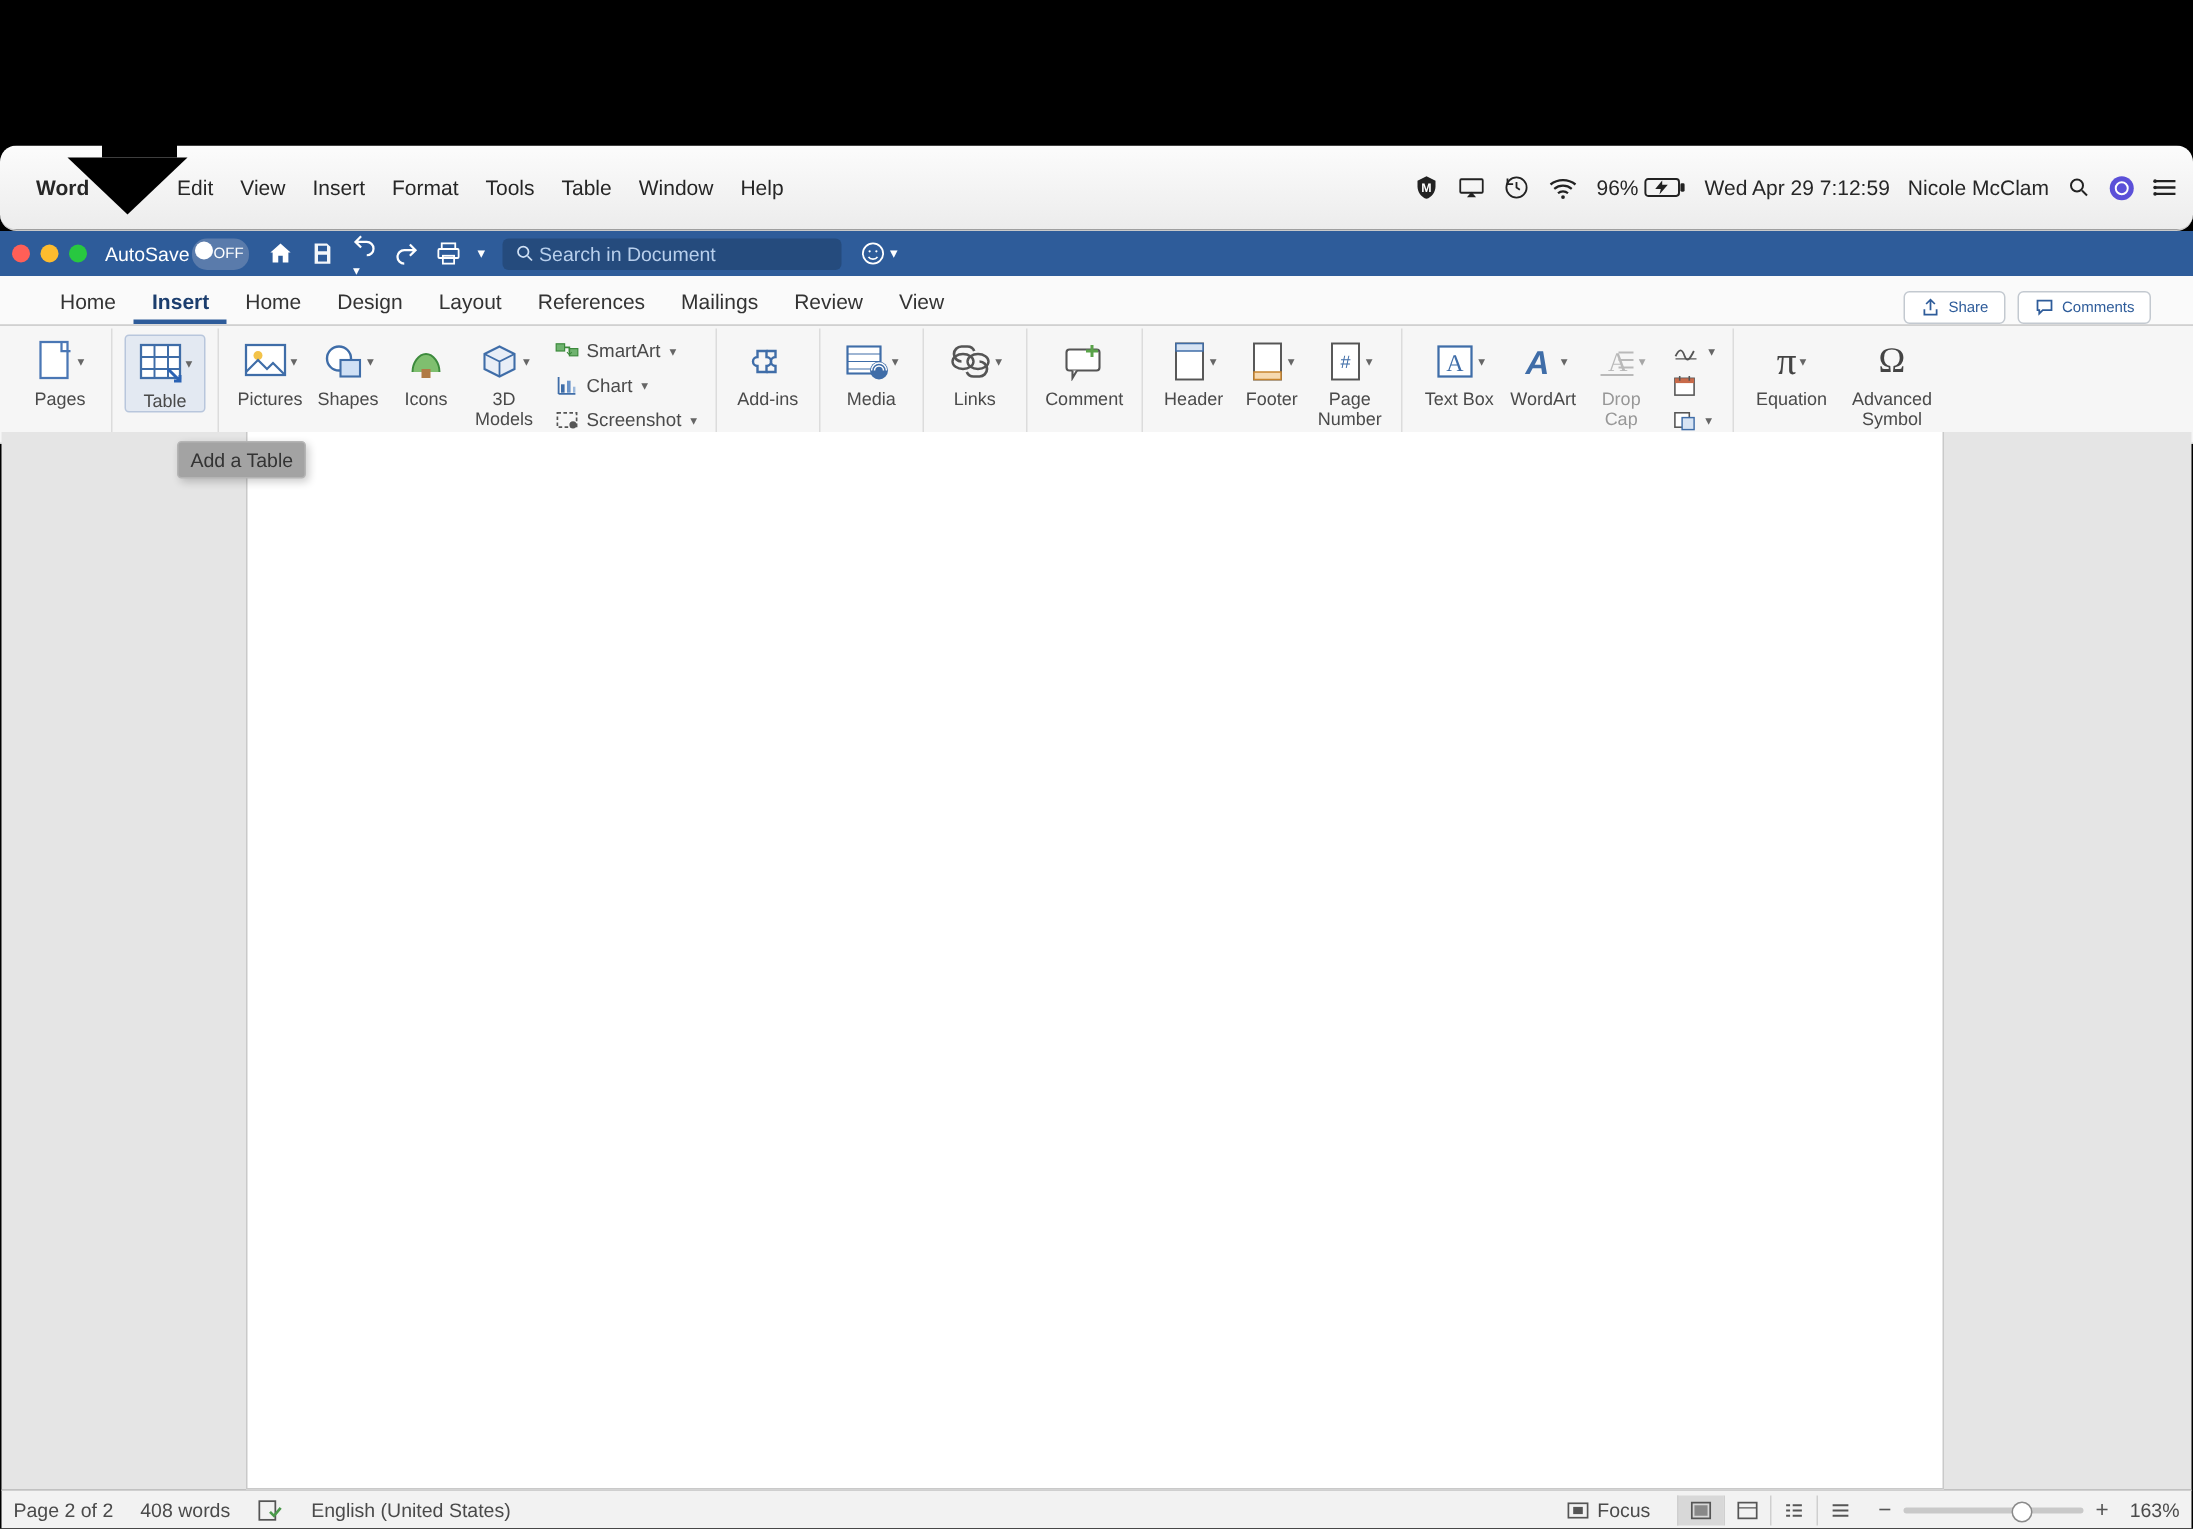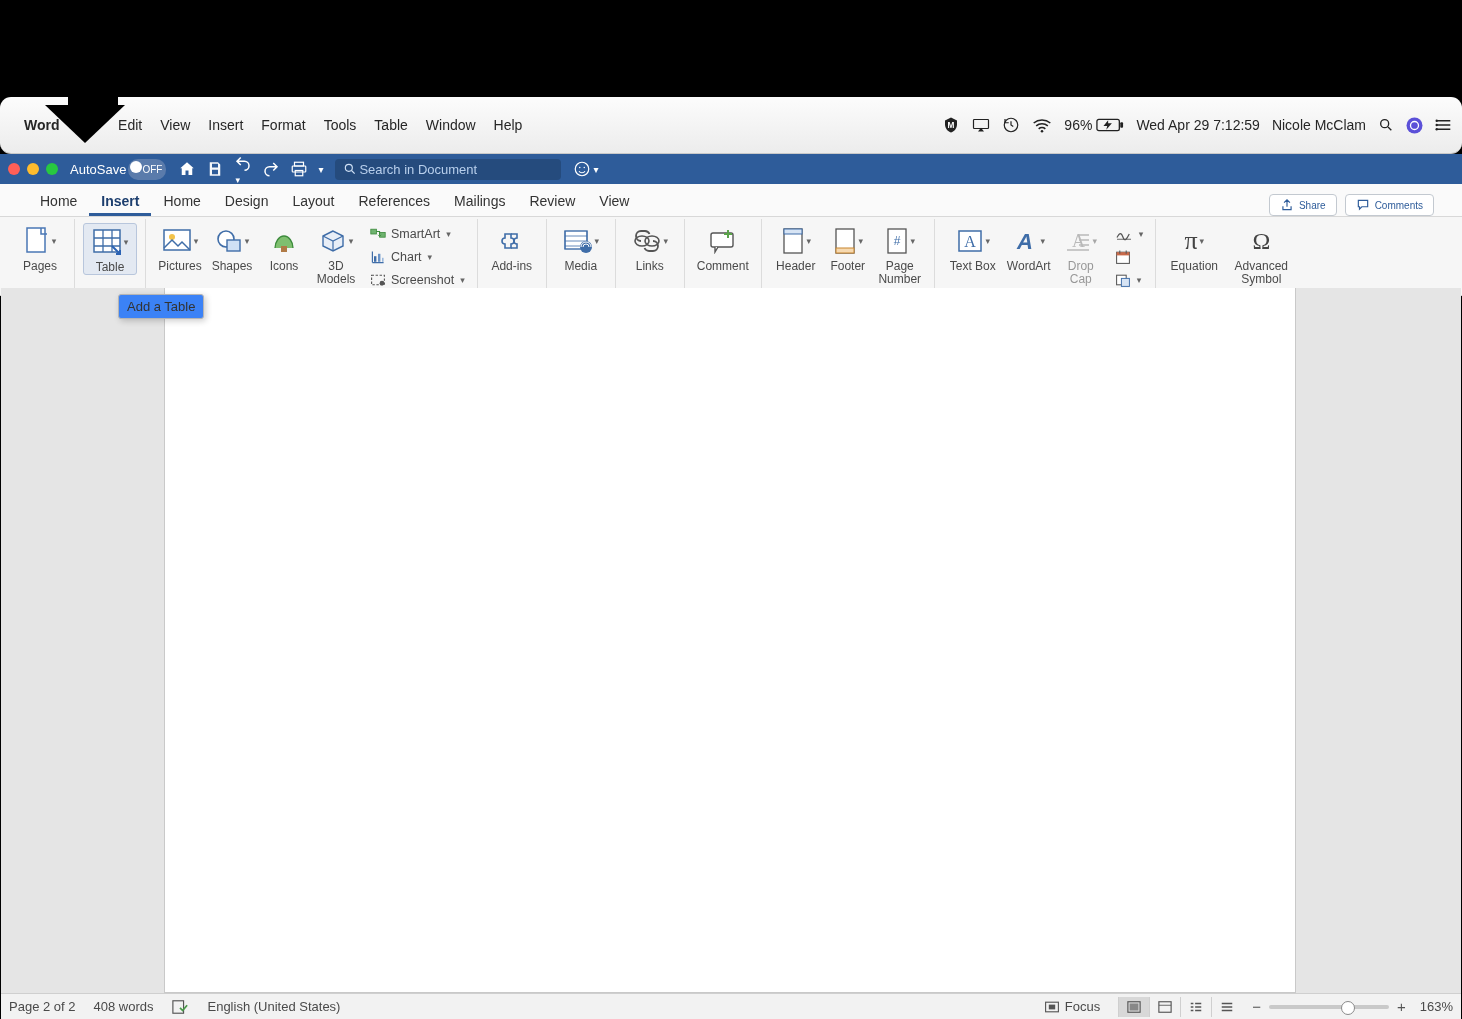--- a/index.html
+++ b/index.html
@@ -46,21 +46,21 @@
   .vbtn{display:flex;flex-direction:column;align-items:center;justify-content:flex-start;width:60px;cursor:default;padding-top:1px;}
   .vbtn .ic{height:34px;display:flex;align-items:center;justify-content:center;}
   .vbtn .lbl{font-size:12px;color:#4a4a4a;text-align:center;line-height:13px;margin-top:2px;}
   .vbtn.narrow{width:52px;}
   .vbtn.w70{width:74px;}
   .vbtn .row{display:flex;align-items:center;gap:1px;}
   .dd{font-size:9px;color:#666;margin-left:1px;}
   .hbtn{display:flex;align-items:center;gap:5px;font-size:12.5px;color:#4a4a4a;height:22px;padding:0 4px;}
   .stackcol{display:flex;flex-direction:column;gap:1px;margin-left:4px;}
   
-  .tooltip{position:absolute;left:118px;top:294px;background:#3b82f6;border:1px solid #b5b5b5;border-radius:3px;box-shadow:2px 2px 6px rgba(0,0,0,.2);padding:4px 8px;font-size:13px;color:#333;}
+  .tooltip{position:absolute;left:118px;top:294px;background:#a3a3a3;border:1px solid #b5b5b5;border-radius:3px;box-shadow:2px 2px 6px rgba(0,0,0,.2);padding:4px 8px;font-size:13px;color:#333;}
   
   .canvas{position:absolute;left:1px;right:1px;top:288px;bottom:26px;background:#e5e5e5;}
   .page{position:absolute;left:163px;top:0;width:1130px;bottom:0;background:#fff;border:1px solid #c9c9c9;border-top:none;}
   
   .status{position:absolute;left:1px;right:1px;bottom:0;height:25px;background:#f2f2f2;border-top:1px solid #cfcfcf;display:flex;align-items:center;padding:0 8px;font-size:13px;color:#4a4a4a;}
   .status .sitem{margin-right:18px;display:inline-flex;align-items:center;gap:5px;}
   .status .spacer{flex:1;}
   .viewbtns{display:flex;align-items:center;gap:0;}
   .viewbtns .vb{width:30px;height:20px;display:flex;align-items:center;justify-content:center;border-left:1px solid #cfcfcf;}
   .viewbtns .vb.active{background:#d8d8d8;}

